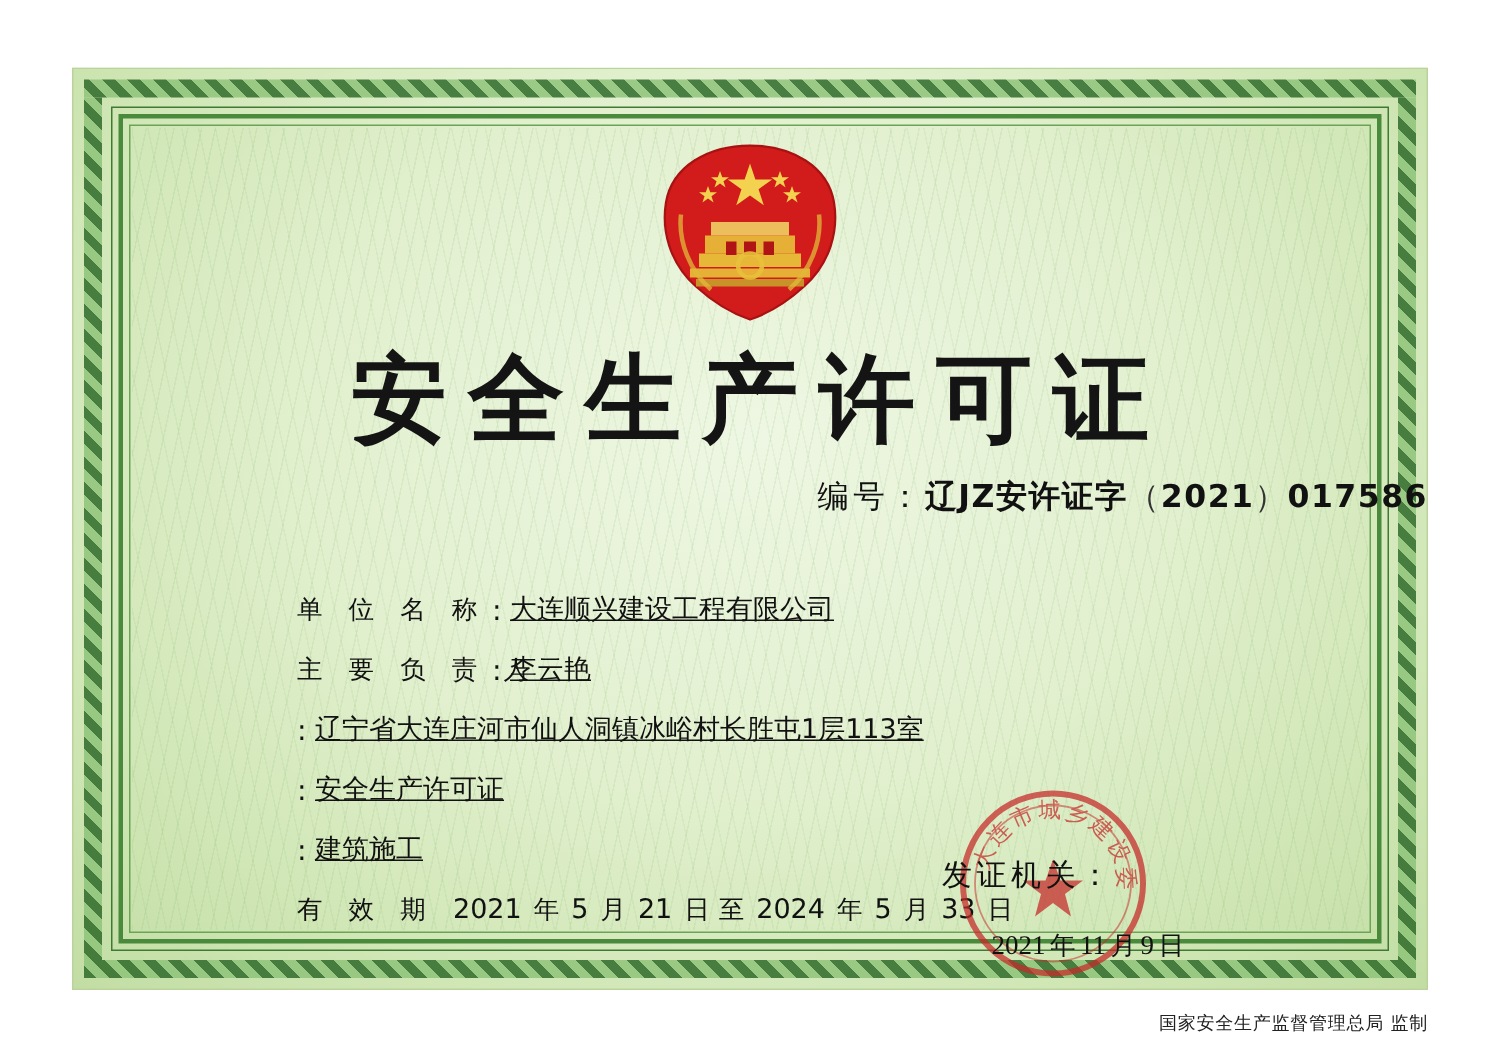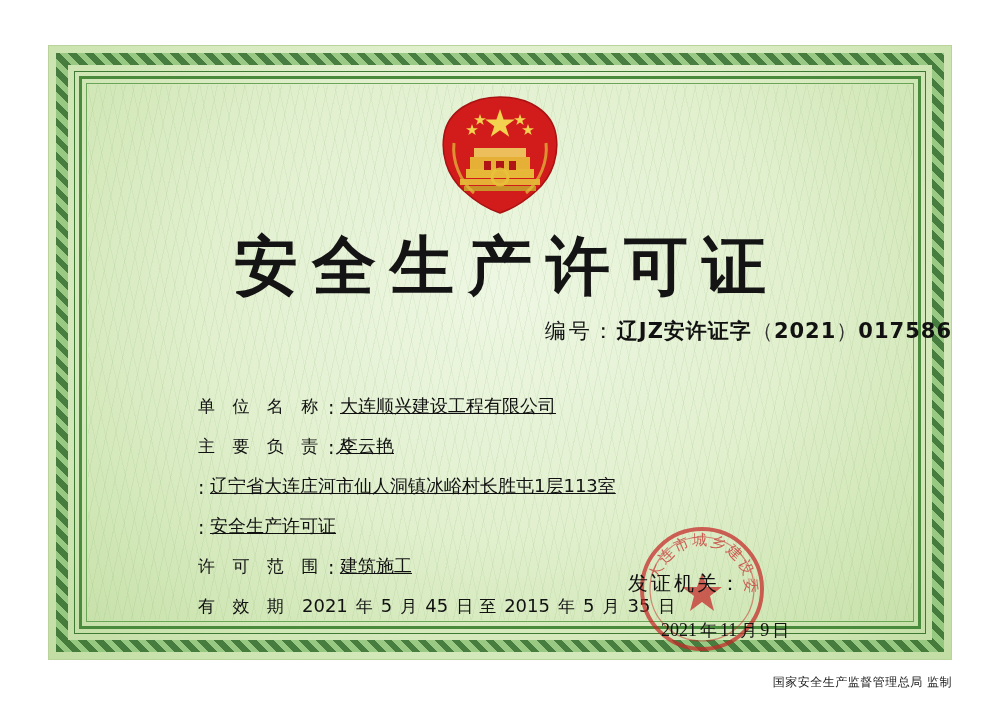--- a/index.html
+++ b/index.html
@@ -273,40 +273,39 @@
         <span class="colon">:</span>
         <span class="value">辽宁省大连庄河市仙人洞镇冰峪村长胜屯1层113室</span>
       </div>
 
       <div class="row">
         <span class="colon">:</span>
         <span class="value">安全生产许可证</span>
       </div>
 
       <div class="row">
-        <span class="label">许 可 范 围</span>
         <span class="colon">:</span>
         <span class="value">建筑施工</span>
       </div>
 
       <div class="row validity">
         <span class="label">有 效 期</span>
         <span class="validity-line">
           <span class="num">2021</span>
           <span class="ch">年</span>
           <span class="num">5</span>
           <span class="ch">月</span>
-          <span class="num">45</span>
+          <span class="num">21</span>
           <span class="ch">日</span>
           <span class="ch">至</span>
-          <span class="num">2015</span>
+          <span class="num">2024</span>
           <span class="ch">年</span>
           <span class="num">5</span>
           <span class="ch">月</span>
-          <span class="num">35</span>
+          <span class="num">33</span>
           <span class="ch">日</span>
         </span>
       </div>
 
     </div>
 
     <div class="seal">
       <svg viewBox="0 0 132 132" width="132" height="132">
         <circle cx="66" cy="66" r="60" fill="none" stroke="#c62828" stroke-width="4"></circle>
         <circle cx="66" cy="66" r="52" fill="none" stroke="#c62828" stroke-width="1.2" opacity=".7"></circle>

